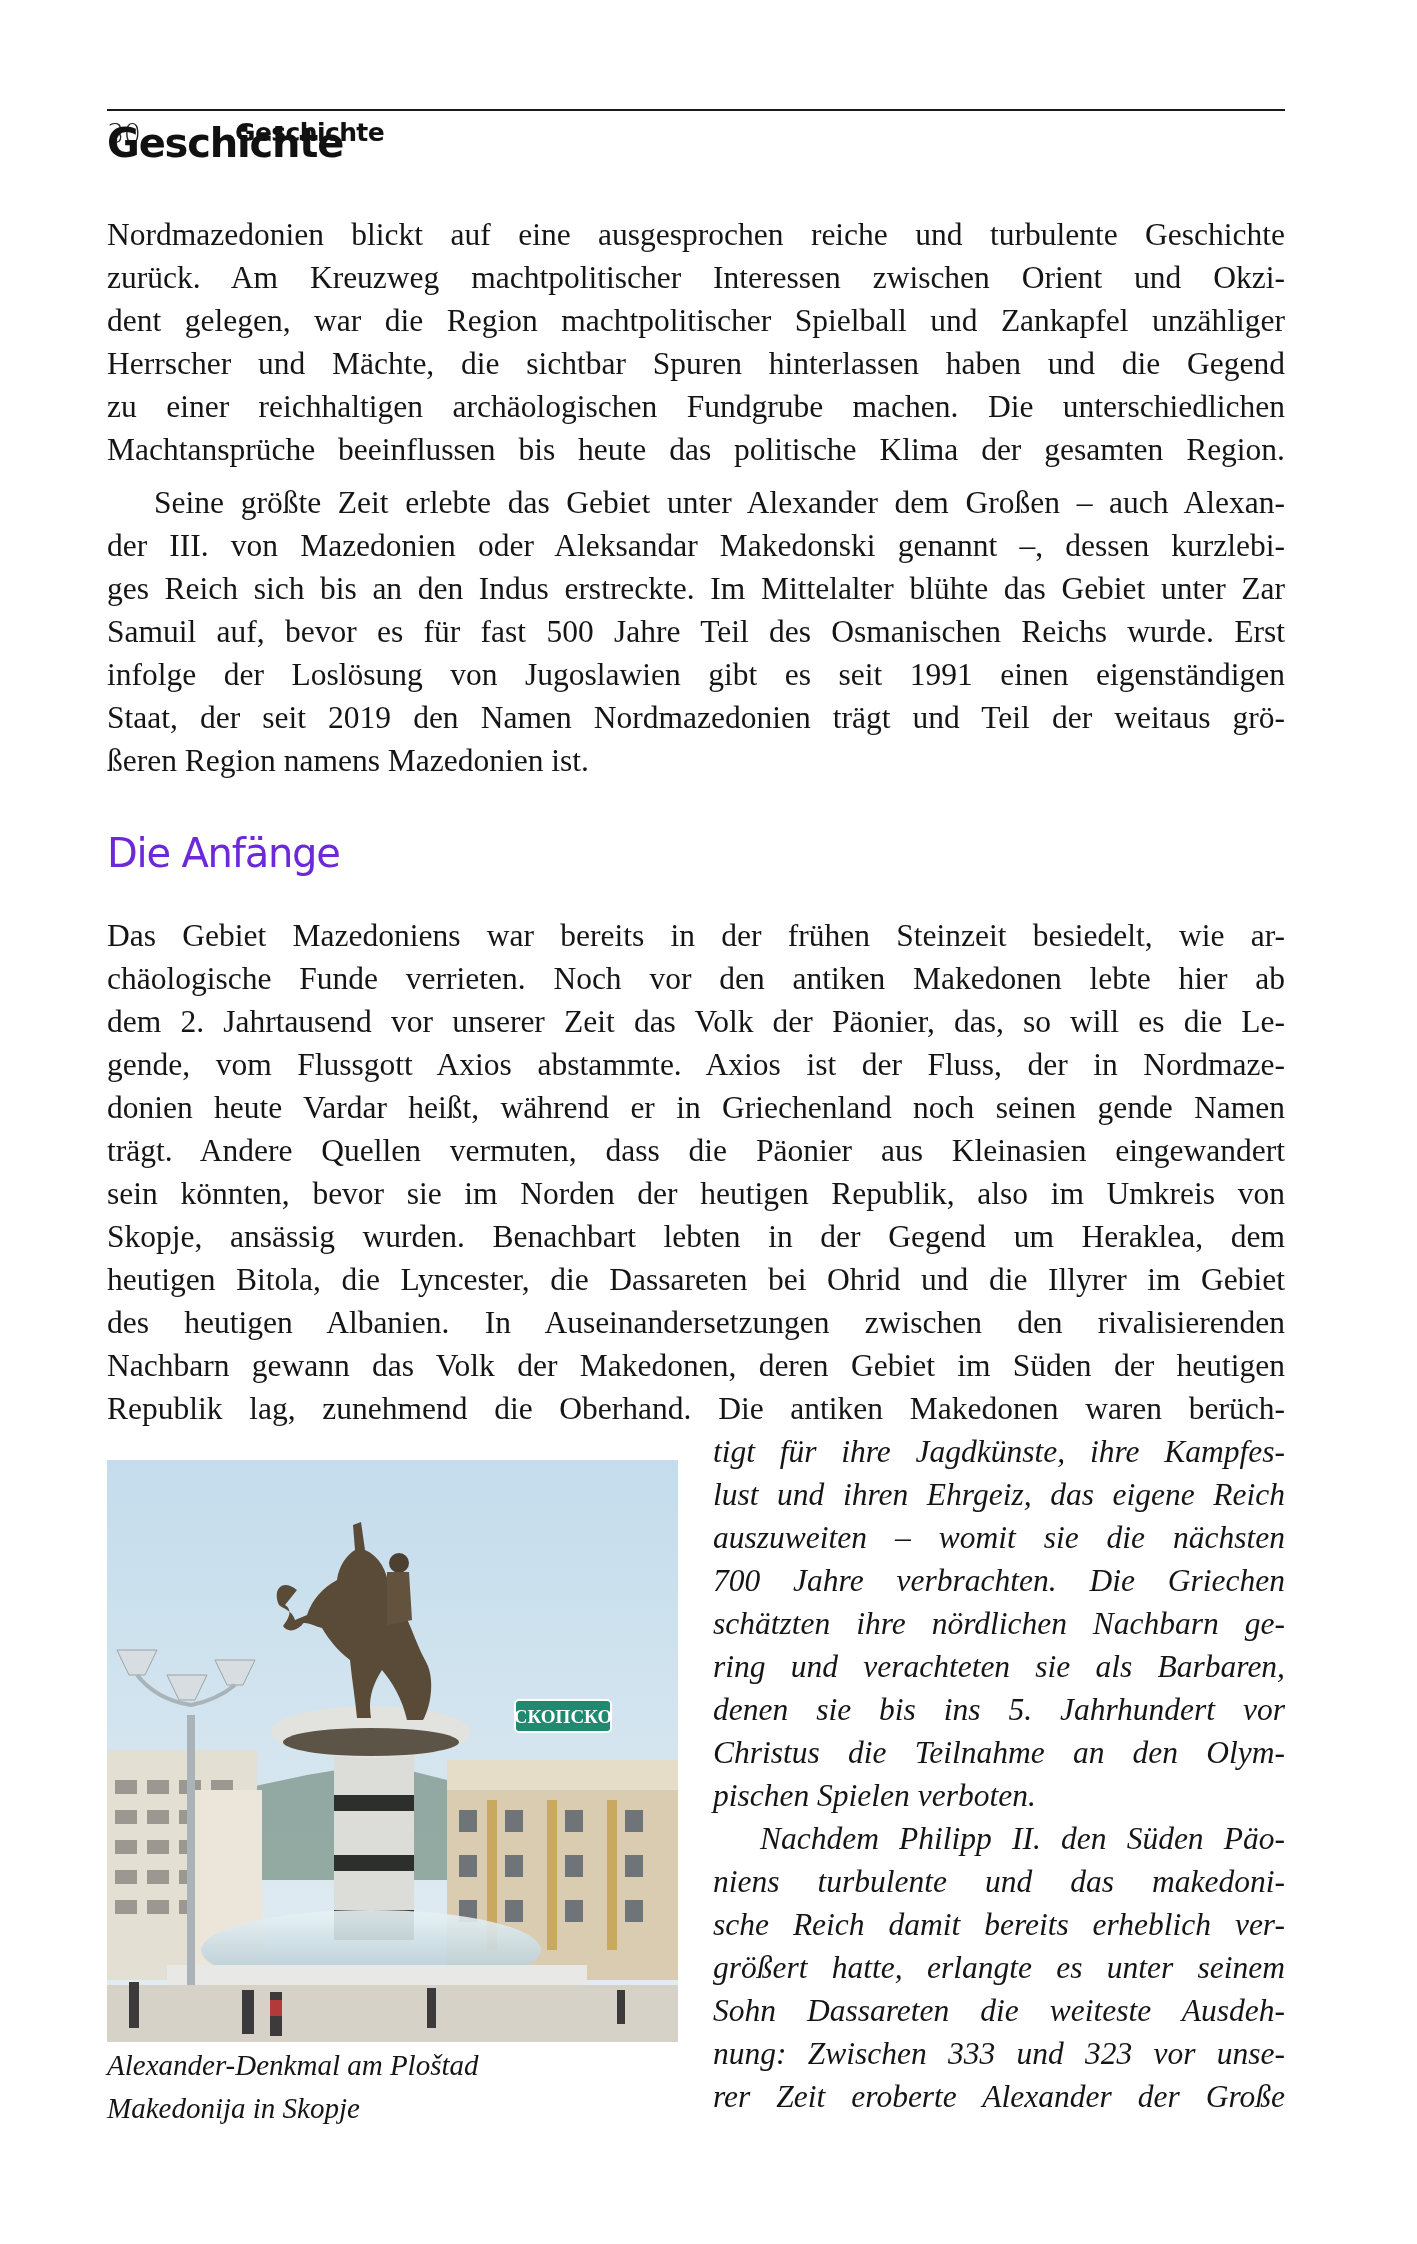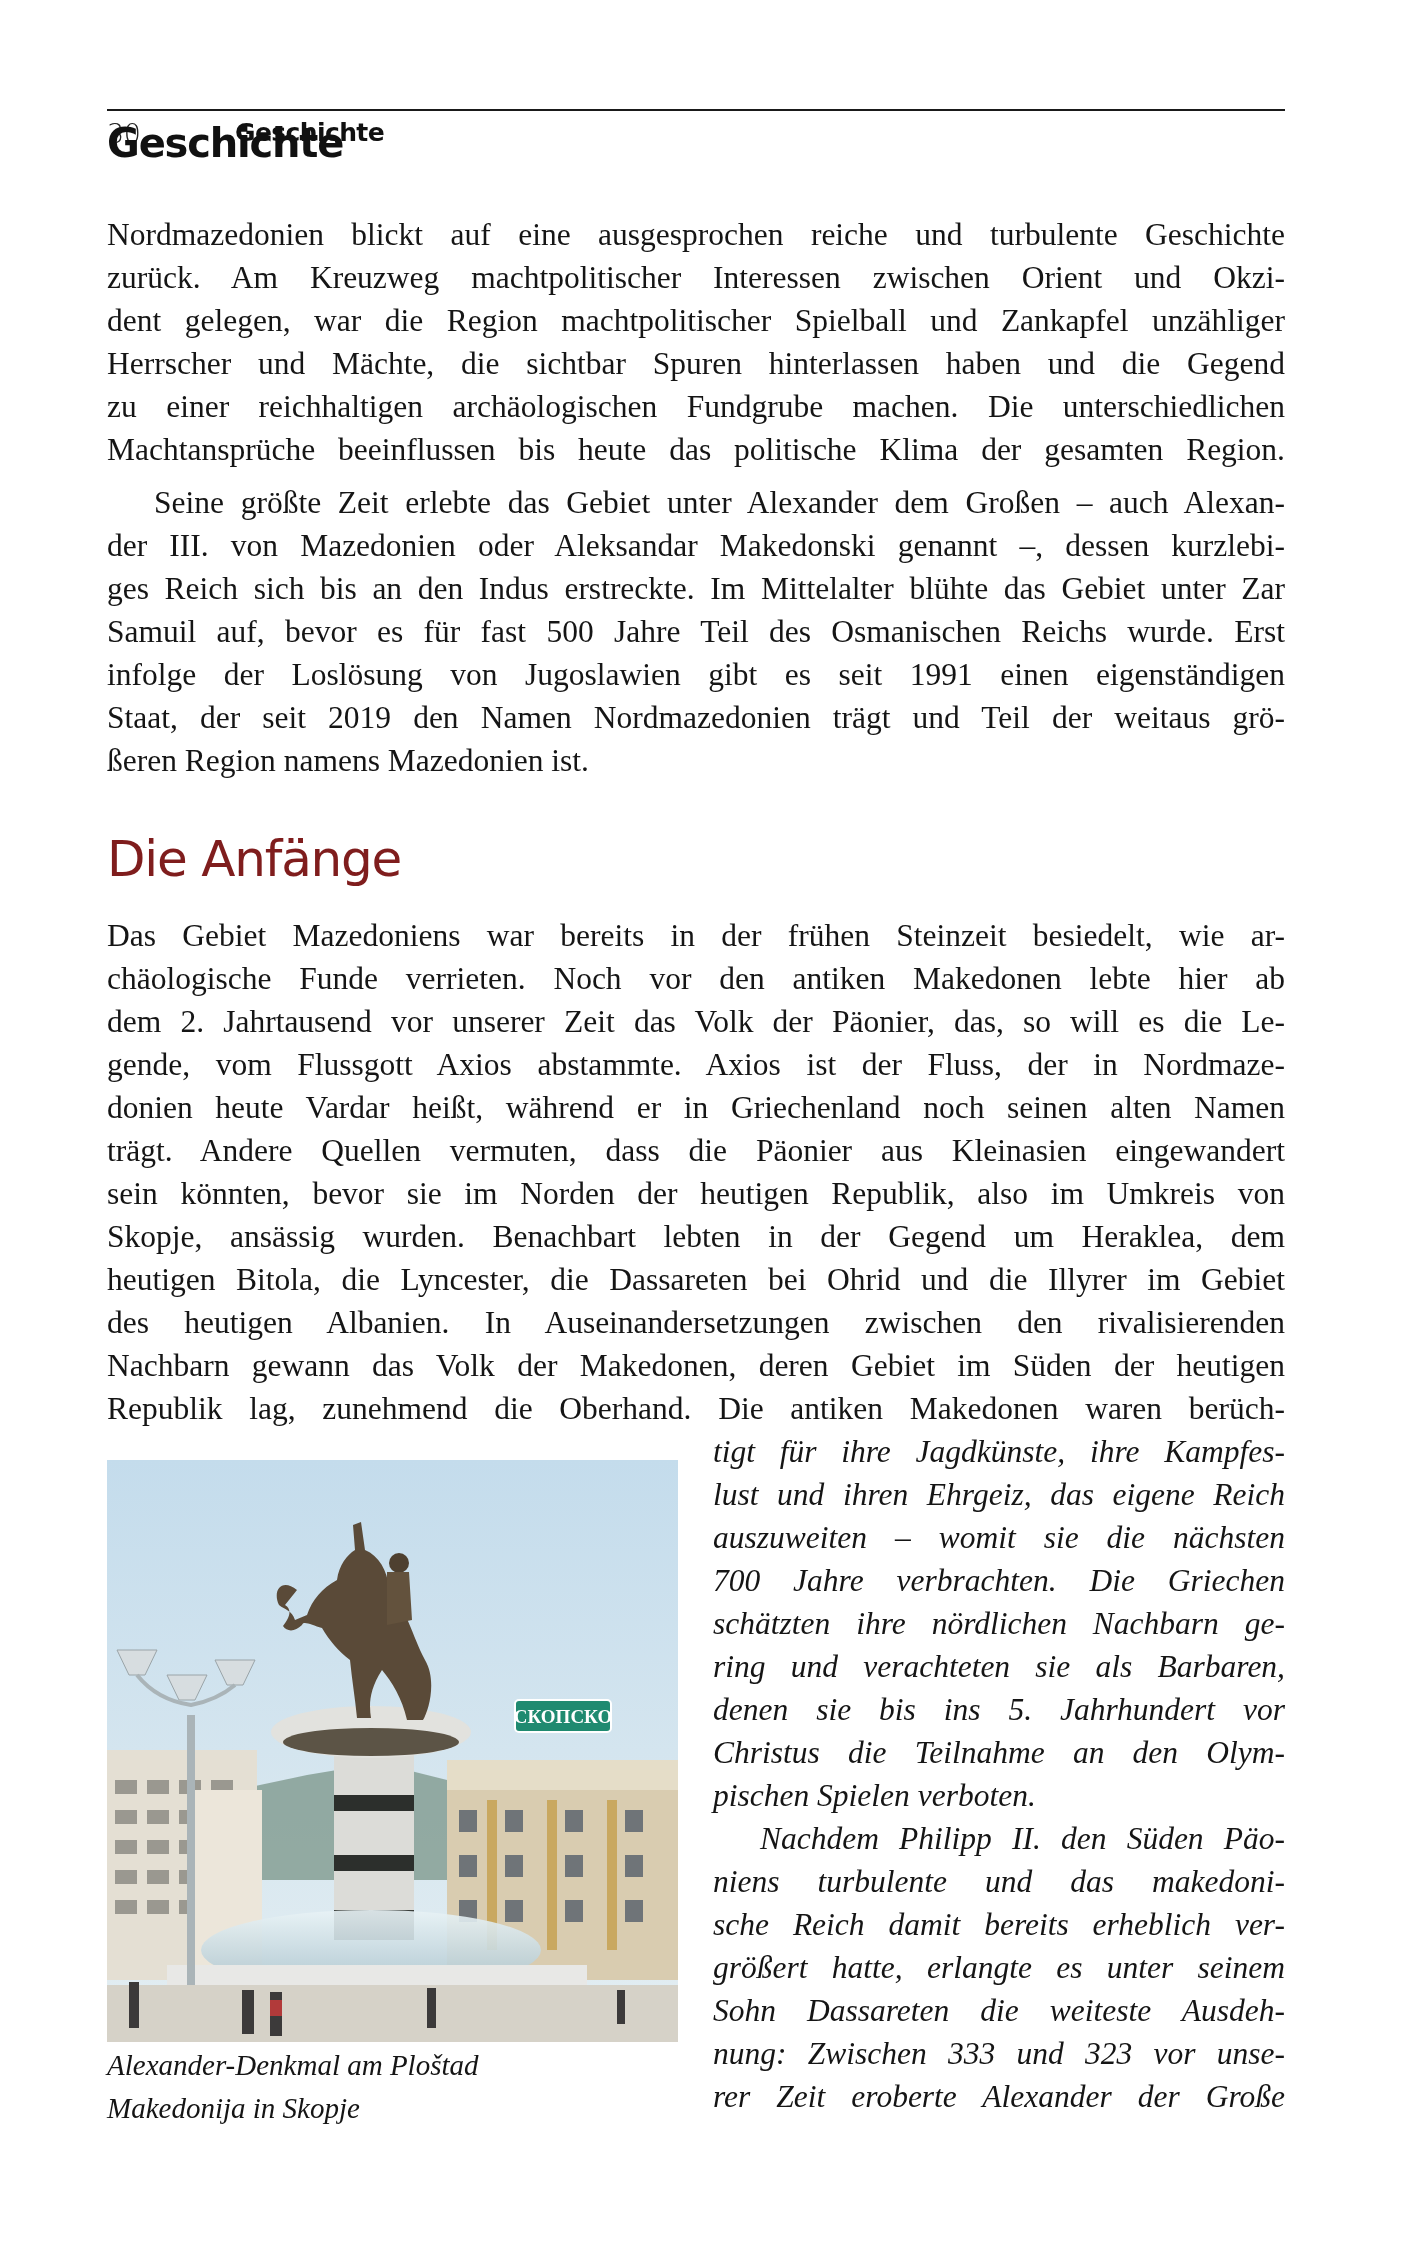--- a/index.html
+++ b/index.html
@@ -3,21 +3,21 @@
 <meta charset="utf-8">
 <style>
   html, body { margin: 0; padding: 0; background: #ffffff; }
   body { width: 1417px; height: 2244px; position: relative; overflow: hidden; color: #1a1a1a; }
   .page { position: absolute; left: 107px; top: 0; width: 1178px; }
   .running-head { position: absolute; left: 0; top: 66px; width: 1178px; height: 44px; margin-top: 48px; }
   .page-number { position: absolute; left: 0; top: 4px; font-family: "DejaVu Sans", sans-serif; font-size: 27px; font-weight: 300; color: #222; letter-spacing: -0.5px; }
   .running-title { position: absolute; left: 128px; top: 4px; font-family: "DejaVu Sans", sans-serif; font-size: 25px; font-weight: bold; color: #111; letter-spacing: -0.6px; }
   .rule { position: absolute; left: 0; top: 109px; width: 1178px; height: 2px; background: #1a1a1a; }
   .h1 { position: absolute; left: 0; top: 120px; font-family: "DejaVu Sans", sans-serif; font-size: 40px; font-weight: bold; color: #111; letter-spacing: -1.2px; }
-  .h2 { position: absolute; left: 0; top: 830px; font-family: "DejaVu Sans", sans-serif; font-size: 50px; font-weight: normal; color: #7f1d1d; letter-spacing: -1.2px; }
+  .h2 { position: absolute; left: 0; top: 830px; font-family: "DejaVu Sans", sans-serif; font-size: 40px; font-weight: normal; color: #6d28d9; letter-spacing: -1.2px; }
   .line { position: absolute; left: 0; height: 43px; font-family: "Liberation Serif", serif; font-size: 31.5px; line-height: 43px; white-space: nowrap; text-align: justify; text-align-last: justify; color: #151515; }
   .line.last { text-align-last: left; }
   .line.indent { padding-left: 47px; box-sizing: border-box; }
   .full { width: 1178px; }
   .narrow { left: 606px; width: 572px; font-style: italic; }
   .photo { position: absolute; left: 0; top: 1460px; width: 571px; height: 582px; overflow: hidden; background: #cfe2ee; }
   .caption { position: absolute; left: 0; width: 560px; font-family: "Liberation Serif", serif; font-style: italic; font-size: 29px; line-height: 43px; color: #151515; }
 </style>
 </head>
 <body>
@@ -51,21 +51,21 @@
     <div class="line full last" style="top:739px">ßeren Region namens Mazedonien ist.</div>
   </div>
 
   <div class="h2">Die Anfänge</div>
 
   <div>
     <div class="line full" style="top:914px">Das Gebiet Mazedoniens war bereits in der frühen Steinzeit besiedelt, wie ar-</div>
     <div class="line full" style="top:957px">chäologische Funde verrieten. Noch vor den antiken Makedonen lebte hier ab</div>
     <div class="line full" style="top:1000px">dem 2. Jahrtausend vor unserer Zeit das Volk der Päonier, das, so will es die Le-</div>
     <div class="line full" style="top:1043px">gende, vom Flussgott Axios abstammte. Axios ist der Fluss, der in Nordmaze-</div>
-    <div class="line full" style="top:1086px">donien heute Vardar heißt, während er in Griechenland noch seinen alten Namen</div>
+    <div class="line full" style="top:1086px">donien heute Vardar heißt, während er in Griechenland noch seinen gende Namen</div>
     <div class="line full" style="top:1129px">trägt. Andere Quellen vermuten, dass die Päonier aus Kleinasien eingewandert</div>
     <div class="line full" style="top:1172px">sein könnten, bevor sie im Norden der heutigen Republik, also im Umkreis von</div>
     <div class="line full" style="top:1215px">Skopje, ansässig wurden. Benachbart lebten in der Gegend um Heraklea, dem</div>
     <div class="line full" style="top:1258px">heutigen Bitola, die Lyncester, die Dassareten bei Ohrid und die Illyrer im Gebiet</div>
     <div class="line full" style="top:1301px">des heutigen Albanien. In Auseinandersetzungen zwischen den rivalisierenden</div>
     <div class="line full" style="top:1344px">Nachbarn gewann das Volk der Makedonen, deren Gebiet im Süden der heutigen</div>
     <div class="line full" style="top:1387px">Republik lag, zunehmend die Oberhand. Die antiken Makedonen waren berüch-</div>
 
     <div class="line narrow" style="top:1430px">tigt für ihre Jagdkünste, ihre Kampfes-</div>
     <div class="line narrow" style="top:1473px">lust und ihren Ehrgeiz, das eigene Reich</div>

